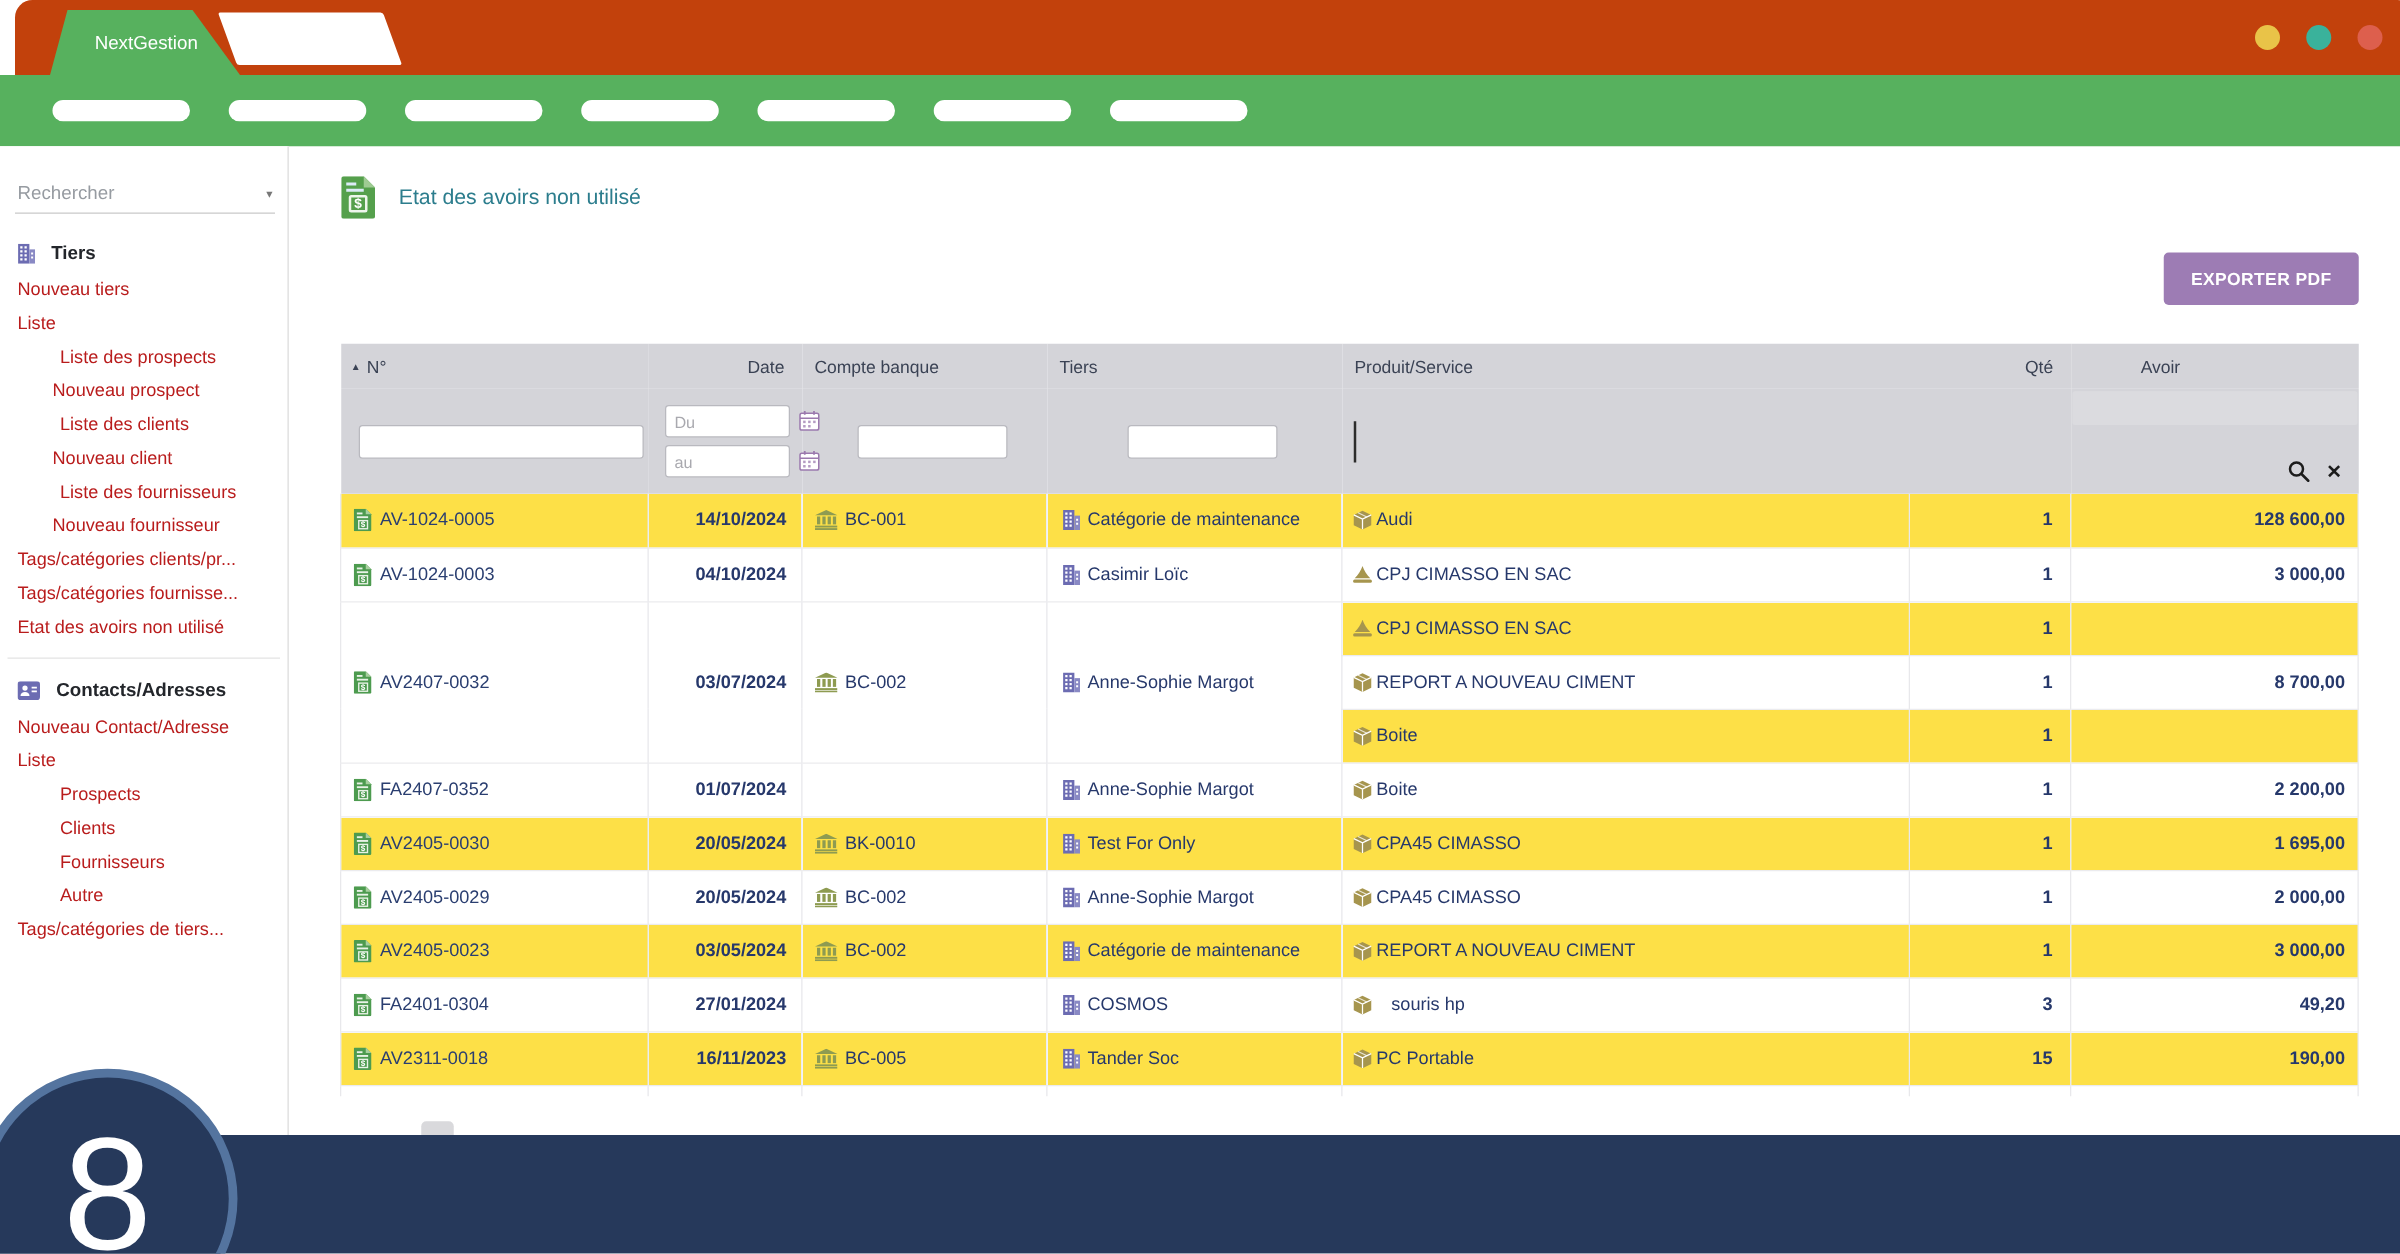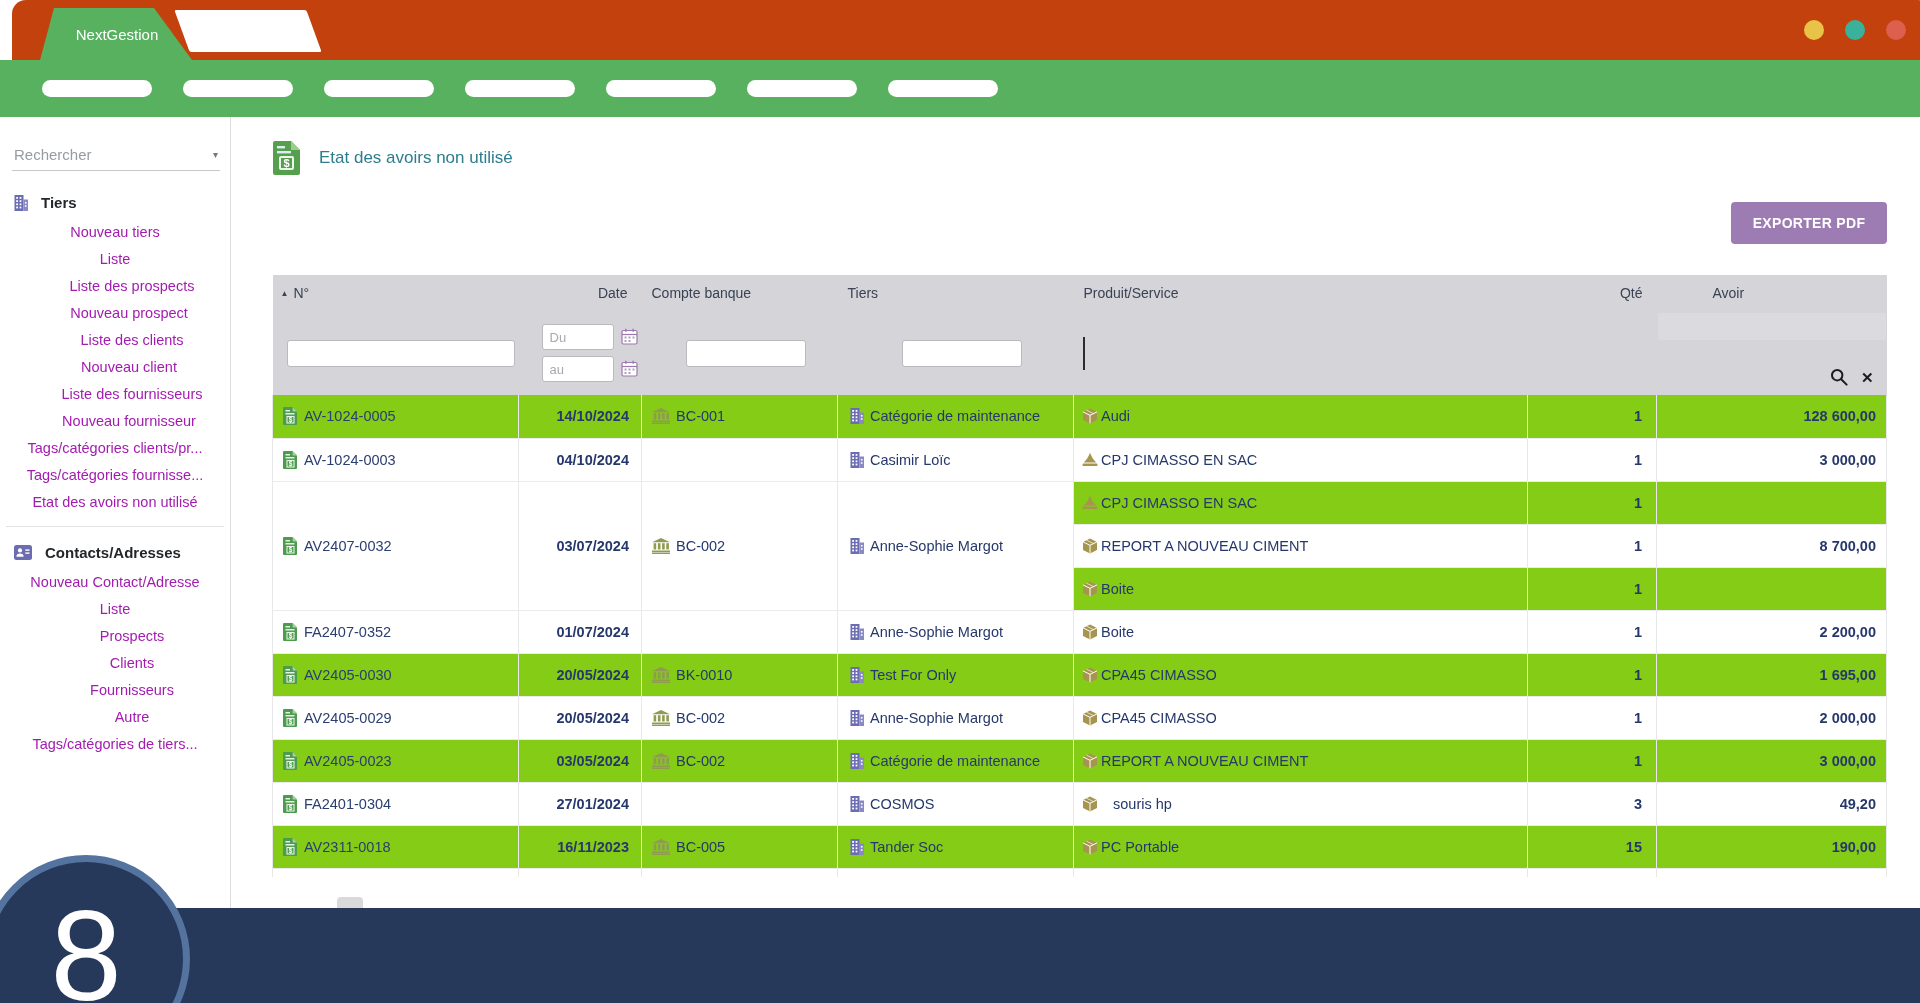--- a/index.html
+++ b/index.html
@@ -17,21 +17,21 @@
 
   
   .navbar{position:absolute;left:0;top:60px;width:1920px;height:57px;background:#57b15e;display:flex;align-items:center;padding-left:42px;gap:31px;}
   .pill{width:110px;height:17px;background:#fff;border-radius:9px;}
 
   
   .sidebar{position:absolute;left:0;top:117px;width:231px;height:791px;background:#fff;border-right:1px solid #dcdcdc;overflow:hidden;}
   .search{position:relative;margin:24px 10px 14px 12px;padding:5px 18px 7px 2px;border-bottom:1px solid #c9c9c9;color:#969ba1;font-size:15px;}
   .search .caret{position:absolute;right:2px;top:8px;color:#777;font-size:10px;}
   .side-section{display:flex;align-items:center;gap:13px;padding:9px 14px 8px 14px;font-weight:bold;font-size:15px;color:#23262b;}
-  .side-item{padding:5px 14px 6px 14px;font-size:14.5px;color:#a21caf;cursor:pointer;white-space:nowrap;text-align:center;}
+  .side-item{padding:5px 14px 6px 14px;font-size:14.5px;color:#b91c1c;cursor:pointer;white-space:nowrap;}
   .side-item.ind1{padding-left:28px;margin-left:20px;}
   .side-item.ind2{padding-left:42px;}
   .side-divider{border-top:1px solid #e3e3e3;margin:10px 6px 8px 6px;}
 
   
   .page-title-row{position:absolute;left:273px;top:141px;display:flex;align-items:center;gap:19px;}
   .page-title{font-size:17px;color:#2c7d8d;}
   .export-btn{position:absolute;left:1731px;top:202px;width:156px;height:42px;background:#9d7cb4;color:#fff;
     font-family:"Liberation Sans",sans-serif;font-weight:bold;font-size:14px;border:none;border-radius:4px;letter-spacing:.3px;cursor:pointer;}
 
@@ -46,34 +46,34 @@
   .th-qty{text-align:right;padding-right:14px !important;}
   .th-avoir{text-align:left;padding-left:56px !important;}
   tr.filter-row th{height:84px;padding:0;vertical-align:middle;}
   .f-input{height:27px;border:1px solid #b9b9bf;border-radius:3px;background:#fff;font-size:13px;padding:0 7px;
     font-family:"Liberation Sans",sans-serif;color:#333;outline:none;}
   .f-input::placeholder{color:#a9a9af;}
   .f-num{width:228px;margin-left:10px;}
   .f-small{width:120px;margin-left:12px;}
   .date-stack{display:flex;flex-direction:column;gap:6px;}
   .date-row{display:flex;align-items:center;gap:7px;margin-left:13px;}
-  .f-date{width:72px;height:26px;margin-left:10px;}
+  .f-date{width:100px;height:26px;}
   .cal-btn{width:18px;height:18px;display:inline-flex;cursor:pointer;}
   .prod-filter{vertical-align:middle;}
   .caret-bar{width:2px;height:33px;background:#2c2c2c;margin-left:9px;}
   .avoir-cell-inner{display:flex;flex-direction:column;justify-content:space-between;height:84px;padding:0;}
   .avoir-strip{height:27px;background:#dbdbdf;border-radius:2px;margin:2px 1px 0 1px;}
   .filter-icons{display:flex;justify-content:flex-end;align-items:center;gap:13px;padding:0 13px 9px 0;}
   .clear-x{font-size:15px;font-weight:bold;color:#1c1c1c;cursor:pointer;line-height:1;}
   .mag{cursor:pointer;display:inline-flex;}
 
   table.grid td{height:43px;font-size:14.5px;border-bottom:1px solid #ebebee;border-right:1px solid #e8e8eb;
     padding:0 10px;background:#fff;color:#26386b;white-space:nowrap;overflow:hidden;}
   table.grid td:first-child{border-left:1px solid #e8e8eb;}
-  tr.stripe td{background:#84cc16;}
+  tr.stripe td{background:#fde047;}
   td.span-cell{background:#fff !important;}
   .cell-ic{display:flex;align-items:center;gap:6px;}
   .td-date{text-align:right;color:#111722;font-weight:bold;padding-right:12px !important;}
   .td-qty{text-align:right;color:#111722;font-weight:bold;padding-right:14px !important;}
   .td-avoir{text-align:right;color:#111722;font-weight:bold;padding-right:10px !important;margin-top:36px;}
   .num{color:#2a3e70;}
   .ic{display:inline-flex;flex:none;}
   tr.sliver td{height:9px;border-bottom:none;}
 
   .mini-tab{position:absolute;left:337px;top:897px;width:26px;height:14px;background:#d9d9dc;border-radius:4px 4px 0 0;z-index:1;}

